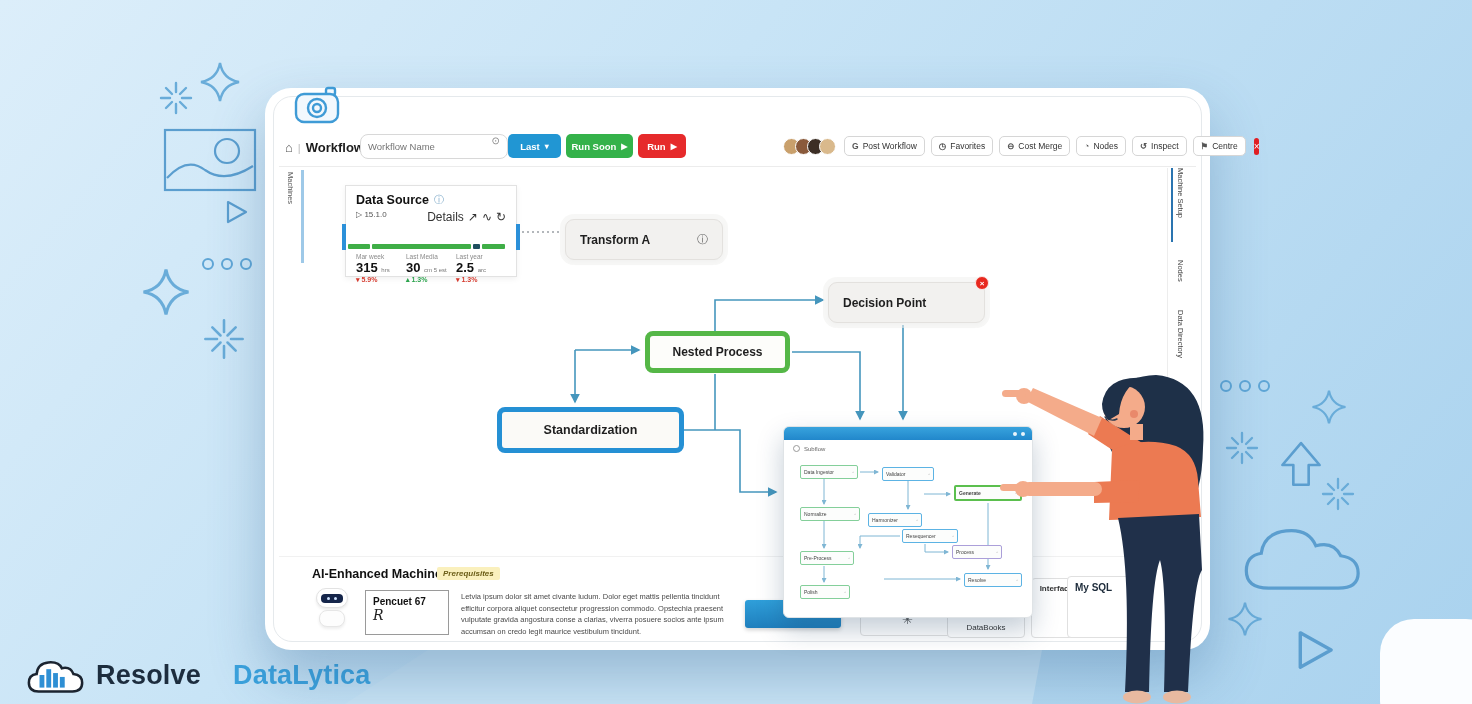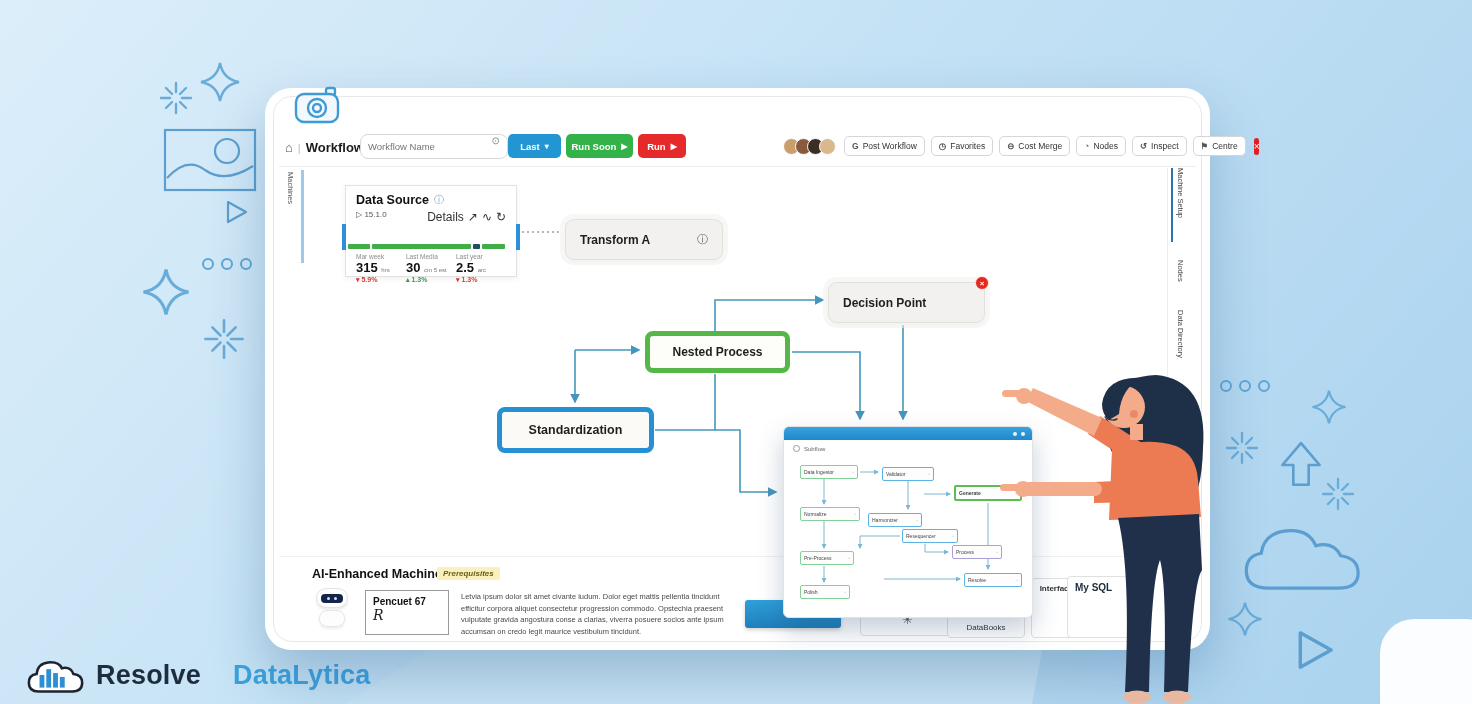--- a/index.html
+++ b/index.html
@@ -88,21 +88,21 @@
     padding:0 14px;font-size:12px;font-weight:bold;color:#1f1f1f;z-index:4;}
   .node-gray{background:#f2f1ef;border:1px solid #e3e1de;border-radius:9px;
     box-shadow:0 0 0 5px rgba(240,240,238,.55),0 2px 5px rgba(0,0,0,.05);}
   .node-transform{left:300px;top:131px;width:158px;height:41px;}
   .node-decision{left:563px;top:194px;width:157px;height:41px;}
   .node-decision .badge{position:absolute;right:-5px;top:-7px;width:14px;height:14px;background:#e8281e;
     border-radius:50%;color:#fff;font-size:8px;display:flex;align-items:center;justify-content:center;
     border:1.5px solid #fbe9e7;}
   .node-nested{left:380px;top:243px;width:145px;height:42px;background:#fdfdfa;
     border:5px solid #55b747;border-radius:8px;justify-content:center;}
-  .node-standard{left:232px;top:319px;width:157px;height:46px;background:#fbfaf7;
+  .node-standard{left:232px;top:319px;width:187px;height:46px;background:#fbfaf7;
     border:5px solid #2590d4;border-radius:8px;justify-content:center;font-size:12.5px;}
   .node-info{font-size:11px;color:#666;font-weight:normal;}
   
   .popup{position:absolute;left:518px;top:338px;width:250px;height:192px;background:#fff;
     border:1px solid #dfe3e6;border-radius:6px;box-shadow:0 12px 26px rgba(25,60,95,.25);z-index:6;}
   .popup-titlebar{height:13px;background:linear-gradient(#38a3dd,#2187cb);border-radius:5px 5px 0 0;
     display:flex;align-items:center;justify-content:flex-end;gap:4px;padding:0 7px;}
   .popup-titlebar i{width:4px;height:4px;border-radius:50%;background:#fff;opacity:.9;}
   .popup-head{display:flex;align-items:center;gap:4px;padding:5px 9px 2px;}
   .popup-head .circ{width:7px;height:7px;border:1px solid #999;border-radius:50%;}

